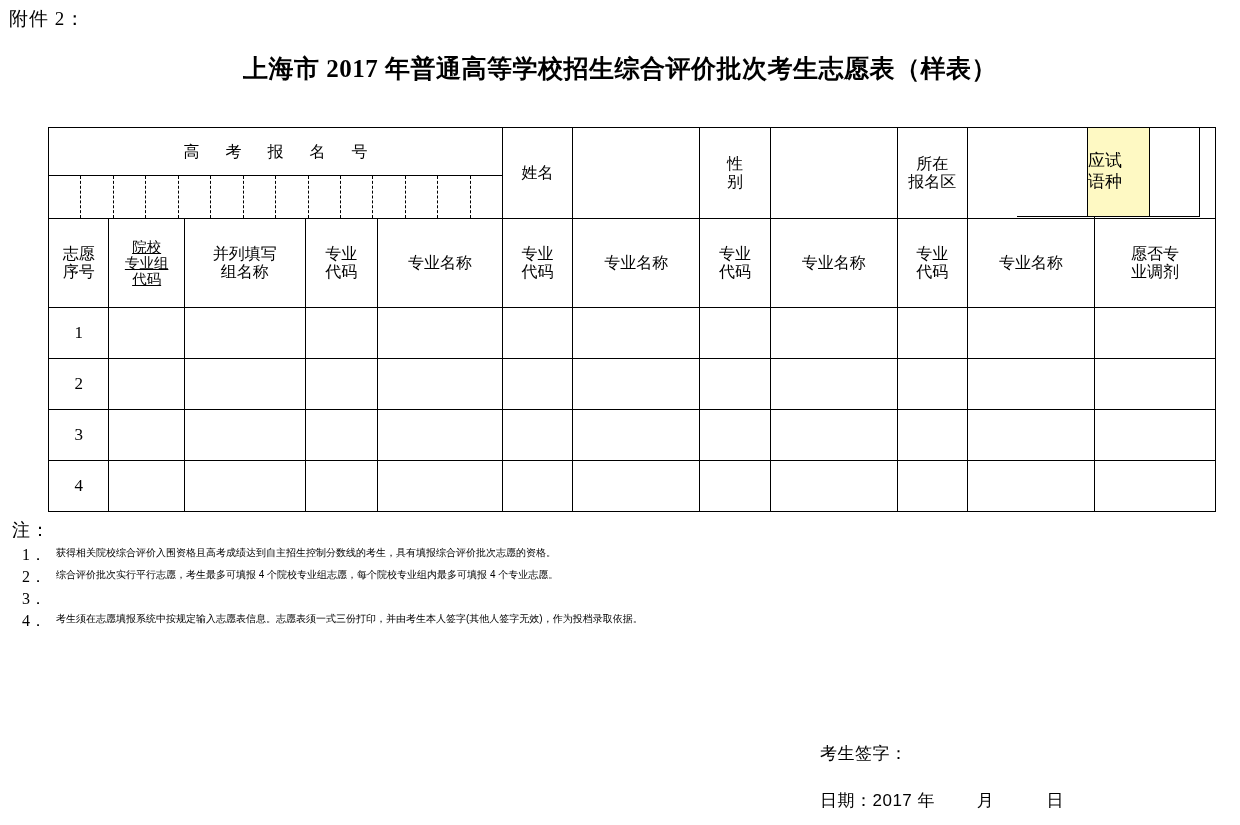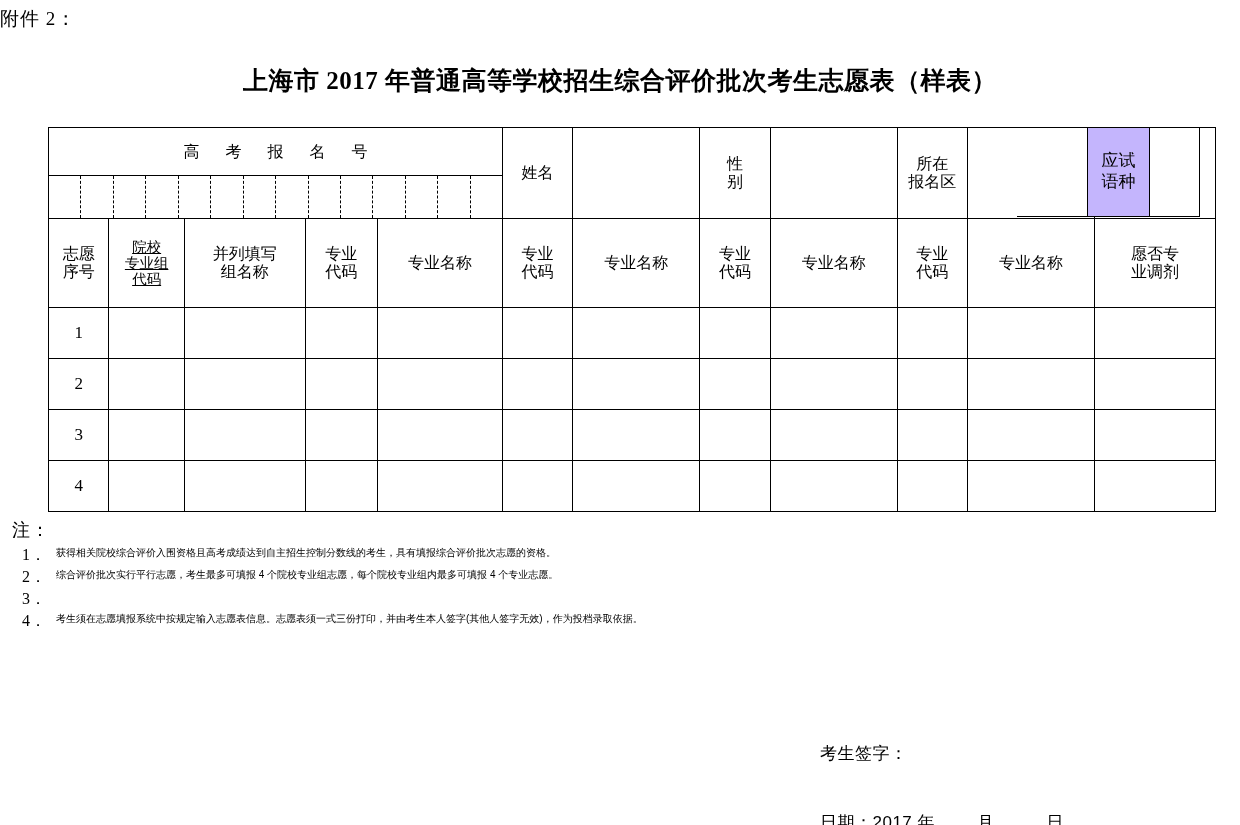--- a/index.html
+++ b/index.html
@@ -12,32 +12,32 @@
     background: #ffffff;
     color: #000000;
     font-family: "Liberation Serif", "DejaVu Serif", serif;
     position: relative;
     overflow: hidden;
   }
 
   
   .attach-label {
     position: absolute;
-    left: 0px;
+    left: 9px;
     top: 6px;
     font-size: 19px;
     letter-spacing: 1px;
     white-space: nowrap;
   }
 
   
   .doc-title {
     position: absolute;
     left: 0;
-    top: 64px;
+    top: 52px;
     width: 1240px;
     text-align: center;
     font-size: 25px;
     font-weight: bold;
     letter-spacing: 0.5px;
     white-space: nowrap;
   }
 
   
   .form-table {
@@ -152,21 +152,21 @@
 
   
   .sign-area {
     position: absolute;
     left: 820px;
     top: 742px;
     font-size: 17px;
     font-family: "Liberation Sans", "DejaVu Sans", sans-serif;
   }
   .sign-name {
-    margin-bottom: 46px;
+    margin-bottom: 24px;
     letter-spacing: 0.5px;
   }
   .sign-date {
     letter-spacing: 0.5px;
     white-space: pre;
   }
 </style>
 </head>
 <body>
 
@@ -315,21 +315,21 @@
     <td></td>
     <td></td>
     <td></td>
     <td></td>
     <td></td>
   </tr>
 </tbody>
   </table>
 
 <div style="position:absolute;left:1017px;top:127px;width:71px;height:90px;border-right:1px solid #000;border-top:1px solid #000;border-bottom:1px solid #000;box-sizing:border-box;background:#fff"></div>
-<div style="position:absolute;left:1088px;top:127px;width:62px;height:90px;border-right:1px solid #000;border-top:1px solid #000;border-bottom:1px solid #000;box-sizing:border-box;background:#c4b5fd;display:flex;align-items:center;justify-content:center;font-size:17px;line-height:1.22;text-align:center;font-family:'Liberation Serif',serif">
+<div style="position:absolute;left:1088px;top:127px;width:62px;height:90px;border-right:1px solid #000;border-top:1px solid #000;border-bottom:1px solid #000;box-sizing:border-box;background:#fef9c3;display:flex;align-items:center;font-size:17px;line-height:1.22;text-align:center;font-family:'Liberation Serif',serif">
   <div><span>应试</span><br><span>语种</span></div>
 </div>
 <div style="position:absolute;left:1150px;top:127px;width:50px;height:90px;border-right:1px solid #000;border-top:1px solid #000;border-bottom:1px solid #000;box-sizing:border-box;background:#fff"></div>
 
 <div class="notes">
   <div class="notes-title">注：</div>
 
   <div class="note-item">
     <div class="note-num">1．</div>
     <div class="note-text">

